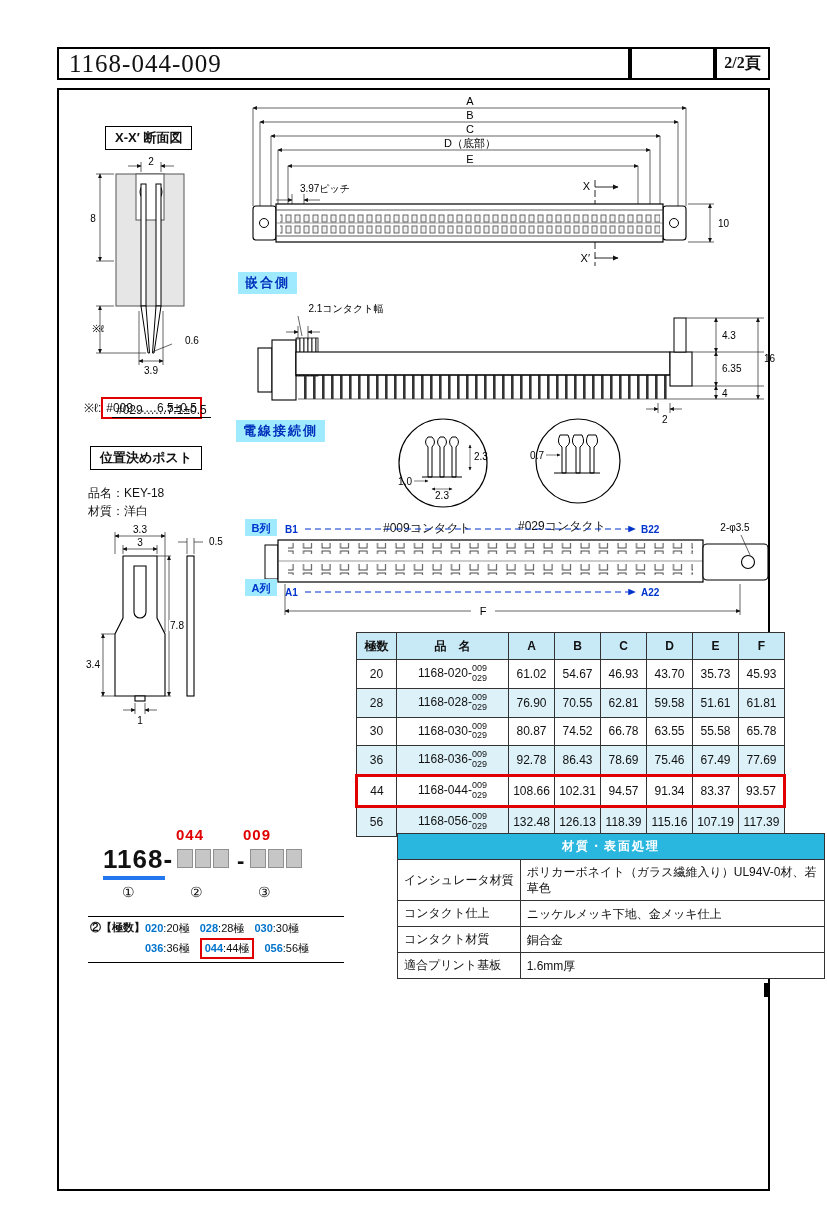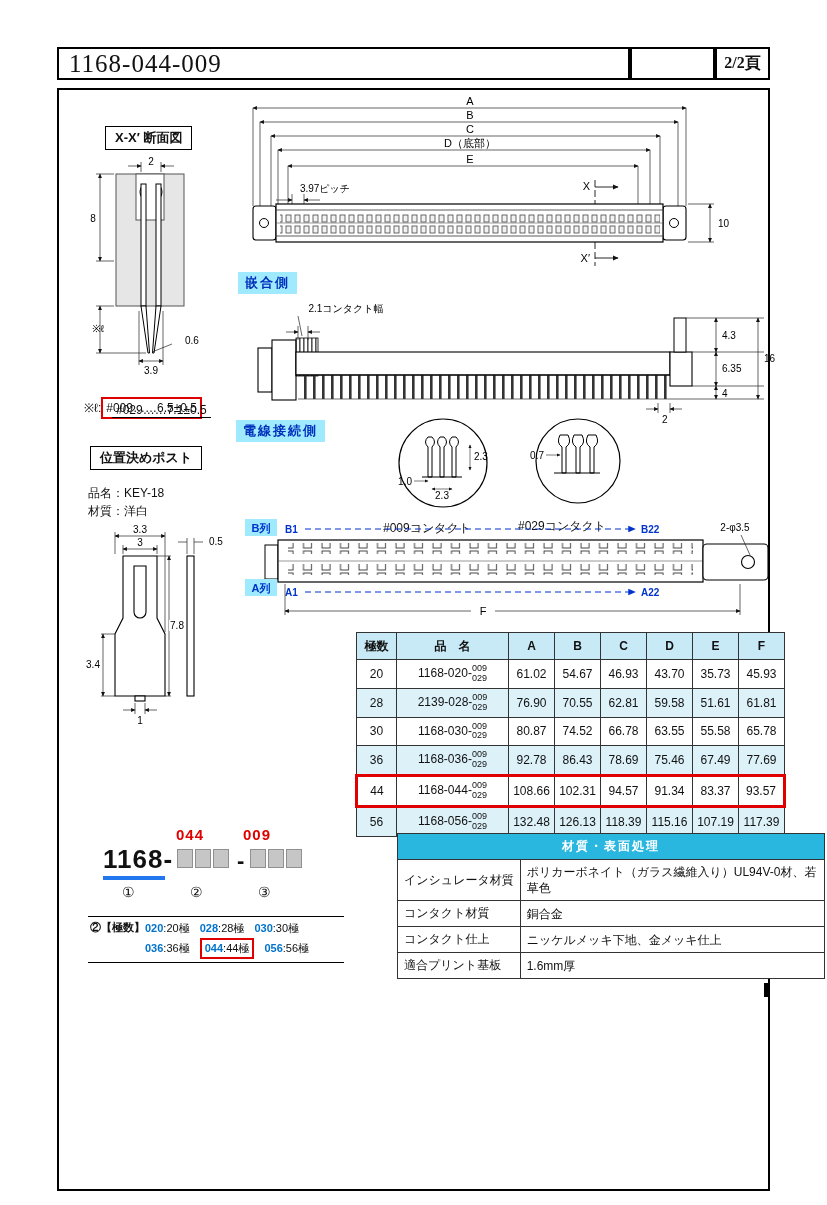--- a/index.html
+++ b/index.html
@@ -394,21 +394,21 @@
             </span></td>
         <td>61.02</td>
         <td>54.67</td>
         <td>46.93</td>
         <td>43.70</td>
         <td>35.73</td>
         <td>45.93</td>
       </tr>
       <tr class="alt">
         <td>28</td>
-        <td class="name-cell"><span>2139-028-</span><span class="stack">
+        <td class="name-cell"><span>1168-028-</span><span class="stack">
               <span>009</span>
               <span>029</span>
             </span></td>
         <td>76.90</td>
         <td>70.55</td>
         <td>62.81</td>
         <td>59.58</td>
         <td>51.61</td>
         <td>61.81</td>
       </tr>
@@ -470,27 +470,27 @@
   <table class="mat-table abs" style="left:397px;top:833px">
     <tbody>
       <tr>
         <td class="mat-title" colspan="2">材質・表面処理</td>
       </tr>
       <tr>
         <td class="mat-lbl">インシュレータ材質</td>
         <td class="mat-val">ポリカーボネイト（ガラス繊維入り）UL94V-0材、若草色</td>
       </tr>
       <tr>
+        <td class="mat-lbl">コンタクト仕上</td>
+        <td class="mat-val">ニッケルメッキ下地、金メッキ仕上</td>
+      </tr>
+      <tr>
         <td class="mat-lbl">コンタクト材質</td>
         <td class="mat-val">銅合金</td>
       </tr>
       <tr>
-        <td class="mat-lbl">コンタクト仕上</td>
-        <td class="mat-val">ニッケルメッキ下地、金メッキ仕上</td>
-      </tr>
-      <tr>
         <td class="mat-lbl">適合プリント基板</td>
         <td class="mat-val">1.6mm厚</td>
       </tr>
     </tbody>
   </table>
 
 </div>
 
 </body></html>

